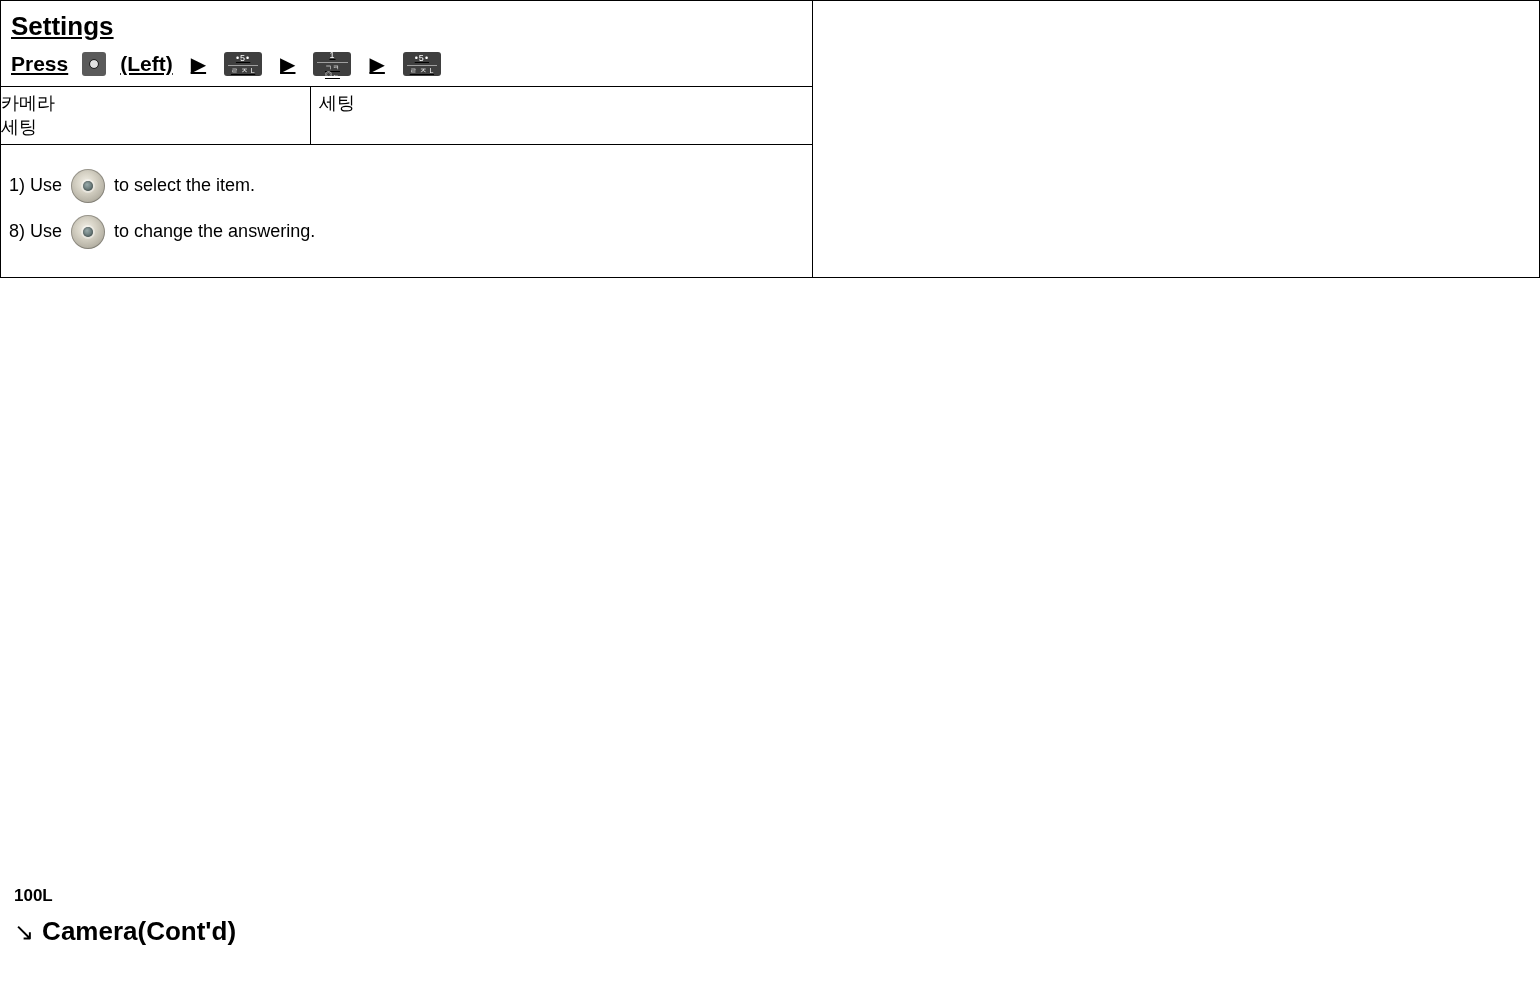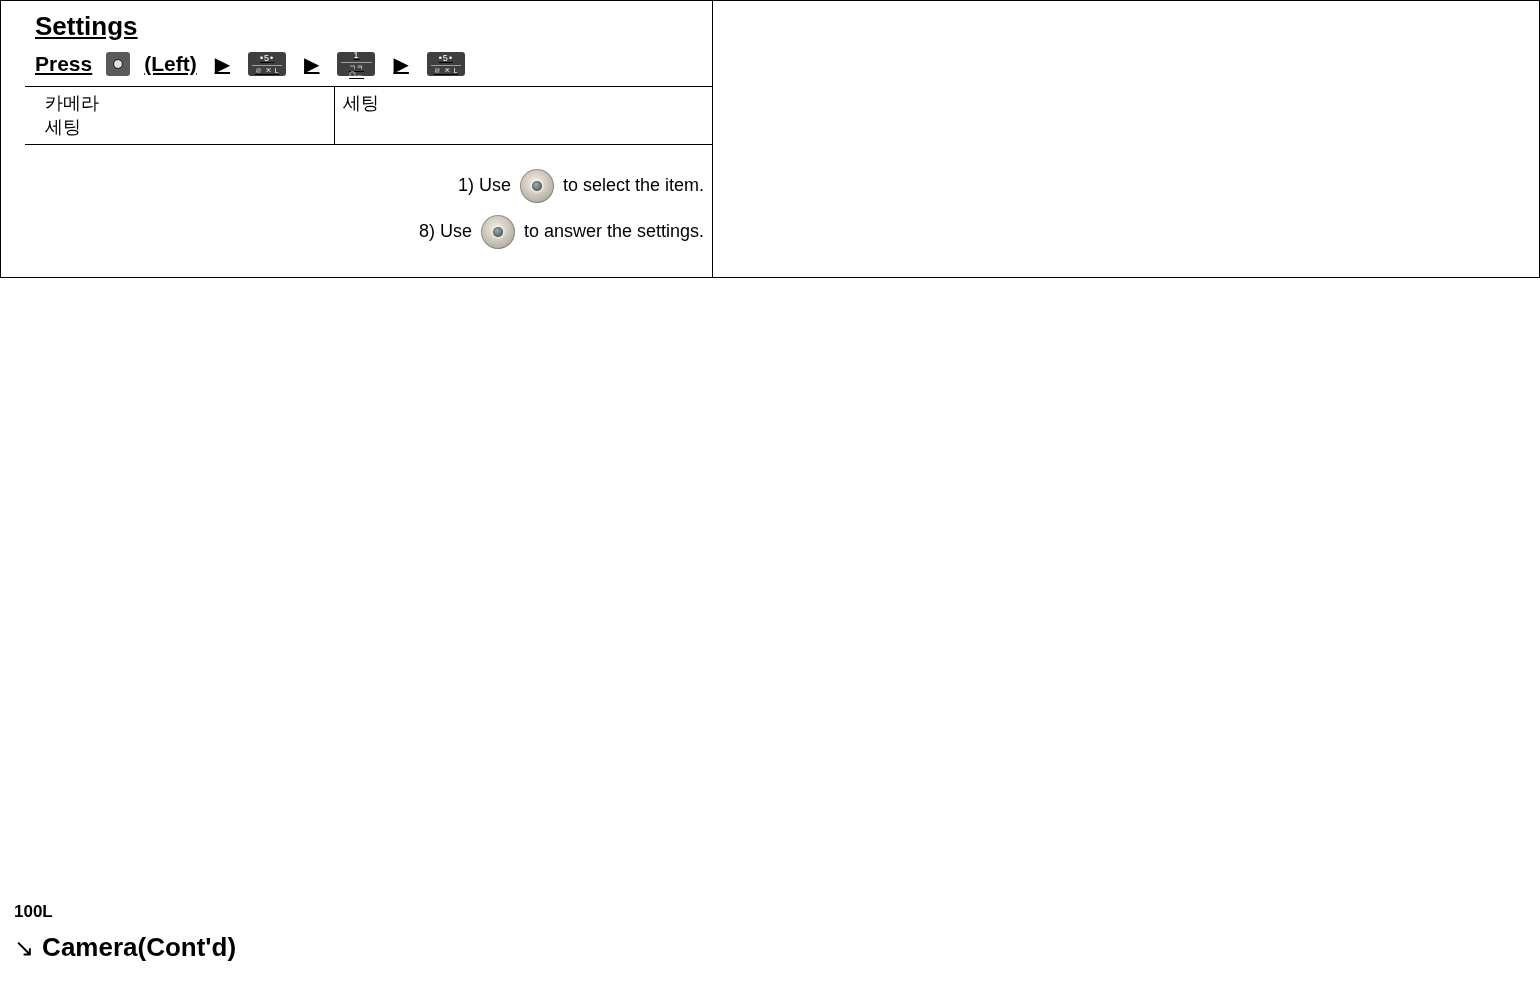--- a/index.html
+++ b/index.html
@@ -14,25 +14,24 @@
     height: 983px;
     position: relative;
   }
   .outer {
     border: 1.5px solid #000;
     margin: 0;
     display: flex;
     align-items: stretch;
   }
   .left-col {
-    width: 688px;
+    width: 812px;
     border-right: 1.5px solid #000;
     display: flex;
     flex-direction: column;
-    margin-left: 24px;
   }
   .right-col {
     flex: 1;
     padding: 18px 16px 18px 12px;
     line-height: 1.75;
     font-size: 18px;
   }
   .section-title {
     font-size: 26px;
     font-weight: bold;
@@ -106,40 +105,39 @@
     text-align: center;
   }
   .sub-table {
     display: flex;
     border-top: 1.5px solid #000;
     border-bottom: 1.5px solid #000;
   }
   .sub-table .c1 {
     width: 310px;
     border-right: 1.5px solid #000;
-    padding: 4px 20px;
+    padding: 4px 0;
     font-size: 18px;
     line-height: 1.35;
   }
   .sub-table .c2 {
     flex: 1;
     padding: 4px 8px;
     font-size: 18px;
   }
   .steps {
     padding: 12px 8px 16px 8px;
     font-size: 18px;
     line-height: 1.4;
   }
   .step-row {
     display: flex;
     align-items: center;
     gap: 9px;
     margin: 12px 0;
-    justify-content: flex-end;
   }
   .nav-circle {
     display: inline-block;
     width: 34px;
     height: 34px;
     border-radius: 50%;
     background: radial-gradient(circle at 45% 40%, #f2efe6 0%, #d6d2c5 35%, #b9b5a8 65%, #8b897e 100%);
     position: relative;
     box-shadow: inset 0 0 0 1px rgba(0,0,0,0.25);
   }
@@ -159,21 +157,21 @@
     width: 24px;
     height: 24px;
   }
   .nav-circle.plain::after {
     width: 8px;
     height: 8px;
   }
   .right-col b { font-weight: bold; }
   .footer {
     position: absolute;
-    bottom: 20px;
+    bottom: 36px;
     left: 14px;
     font-family: Arial, sans-serif;
   }
   .page-num {
     font-size: 17px;
     font-weight: bold;
     margin-bottom: 10px;
   }
   .cont-title {
     font-size: 26px;
@@ -227,21 +225,21 @@
 
     <div class="steps">
       <div class="step-row">
         <span>1) Use</span>
         <span class="nav-circle"></span>
         <span> to select the item.</span>
       </div>
       <div class="step-row">
         <span>8) Use</span>
         <span class="nav-circle"></span>
-        <span> to answer the settings.</span>
+        <span> to change the answering.</span>
       </div>
     </div>
   </div>
 
   <div class="right-col">
   </div>
 </div>
 
 <div class="footer">
   <div class="page-num">100L</div>

